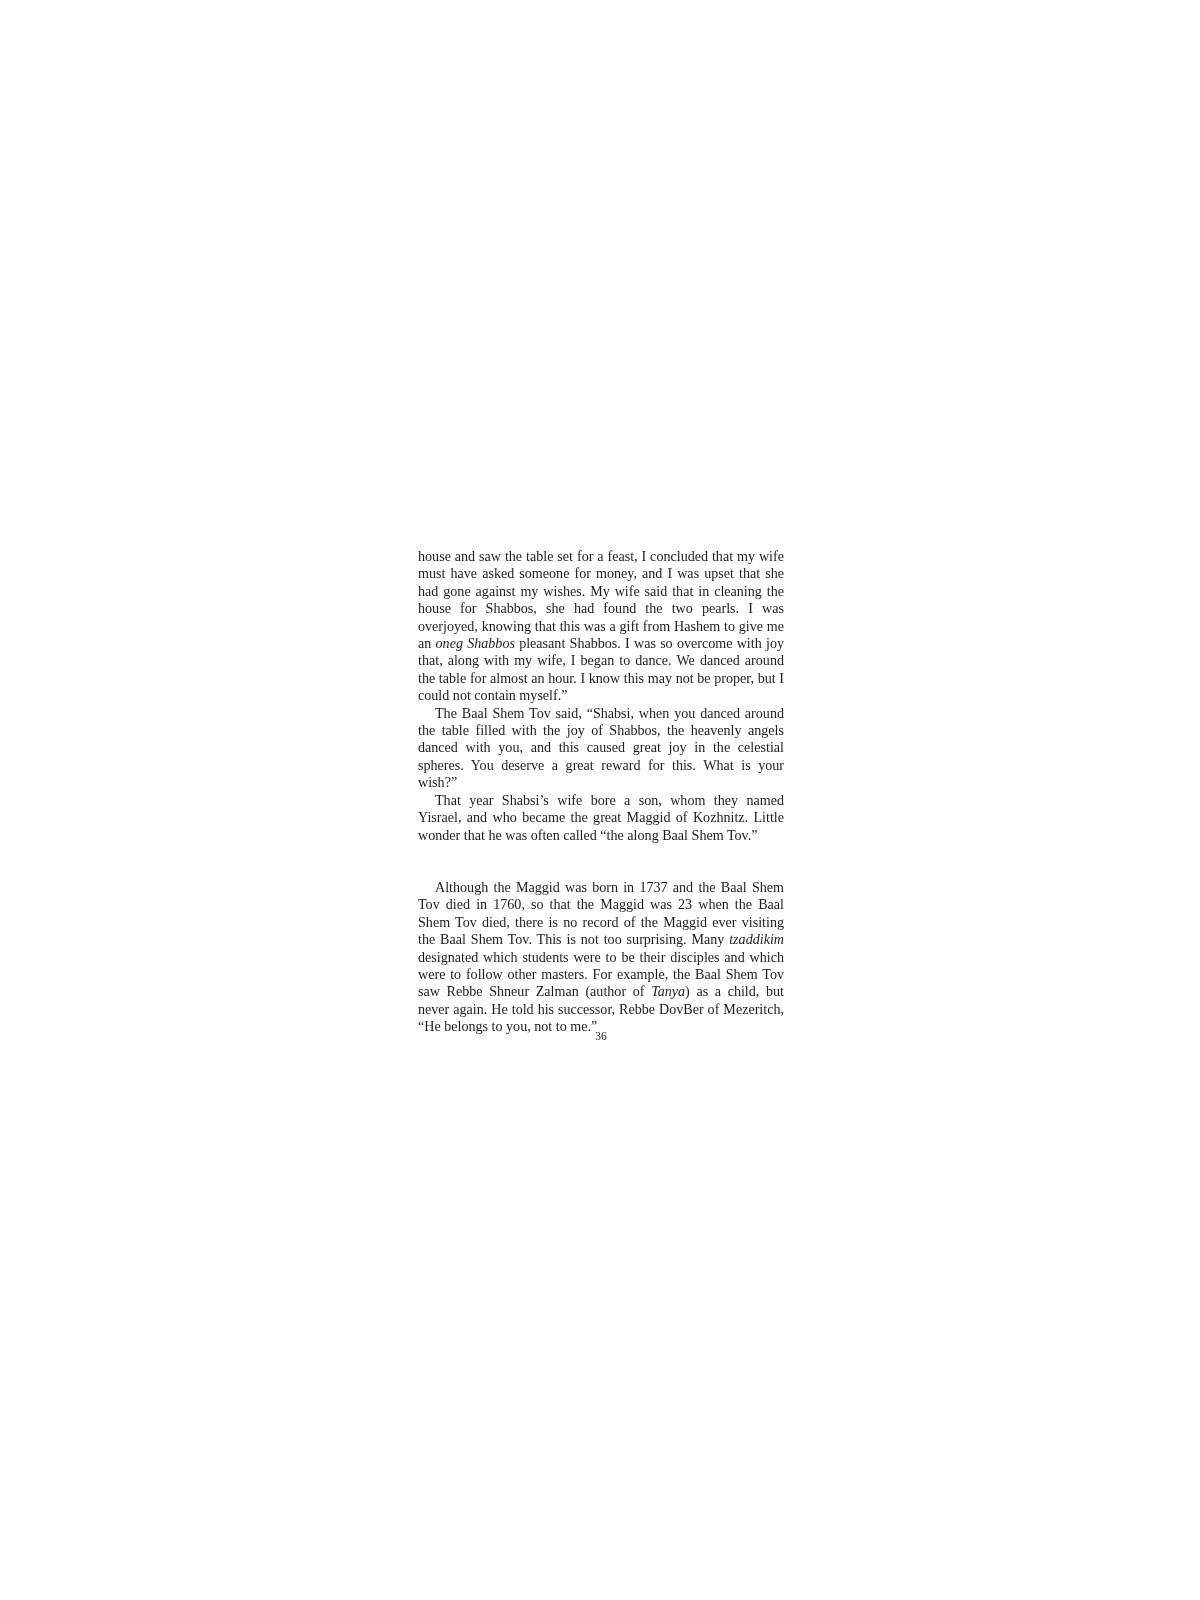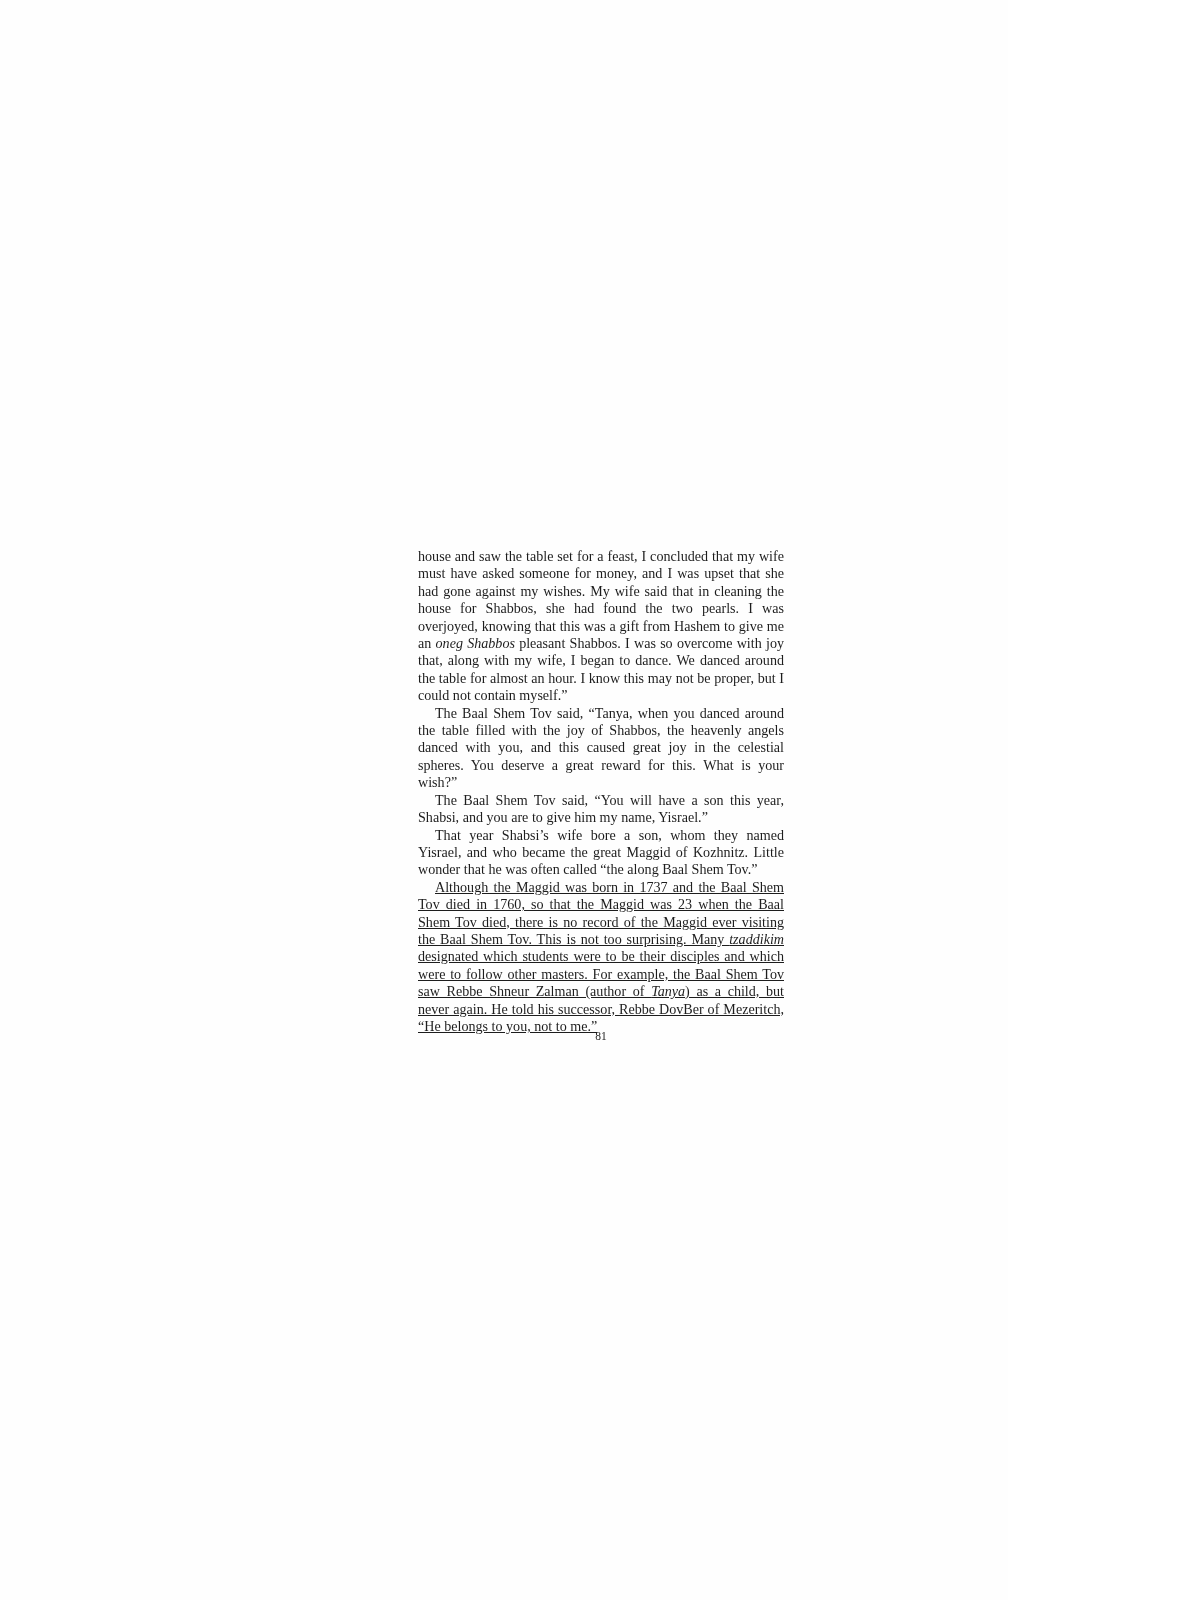--- a/index.html
+++ b/index.html
@@ -32,22 +32,21 @@
     line-height: 17.4px;
     text-align: justify;
     text-justify: inter-word;
     color: #1d1d1d;
     -webkit-font-smoothing: antialiased;
   }
   .para.indent {
     text-indent: 17px;
   }
   .para.gap {
-    margin-top: 0;
-    text-decoration: underline;
+    margin-top: 35px;
   }
   .para em {
     font-style: italic;
   }
   .folio {
     position: absolute;
     left: 418px;
     top: 1030px;
     width: 366px;
     text-align: center;
@@ -55,19 +54,18 @@
     color: #1d1d1d;
     font-family: "Liberation Serif", serif;
   }
 </style>
 </head>
 <body>
 
 <div class="page">
   <div class="text-block" id="body-text">
       <p class="para"><span>house and saw the table set for a feast, I concluded that my wife must have asked someone for money, and I was upset that she had gone against my wishes. My wife said that in cleaning the house for Shabbos, she had found the two pearls. I was overjoyed, knowing that this was a gift from Hashem to give me an </span><em>oneg Shabbos</em><span> pleasant Shabbos. I was so overcome with joy that, along with my wife, I began to dance. We danced around the table for almost an hour. I know this may not be proper, but I could not contain myself.”</span></p>
-      <p class="para indent"><span>The Baal Shem Tov said, “Tanya, when you danced around the table filled with the joy of Shabbos, the heavenly angels danced with you, and this caused great joy in the celestial spheres. You deserve a great reward for this. What is your wish?”</span></p>
-      <p class="para indent"><span>The Baal Shem Tov said, “You will have a son this year, Shabsi, and you are to give him my name, Yisrael.”</span></p>
+      <p class="para indent"><span>The Baal Shem Tov said, “Shabsi, when you danced around the table filled with the joy of Shabbos, the heavenly angels danced with you, and this caused great joy in the celestial spheres. You deserve a great reward for this. What is your wish?”</span></p>
       <p class="para indent"><span>That year Shabsi’s wife bore a son, whom they named Yisrael, and who became the great Maggid of Kozhnitz. Little wonder that he was often called “the along Baal Shem Tov.”</span></p>
       <p class="para indent gap"><span>Although the Maggid was born in 1737 and the Baal Shem Tov died in 1760, so that the Maggid was 23 when the Baal Shem Tov died, there is no record of the Maggid ever visiting the Baal Shem Tov. This is not too surprising. Many </span><em>tzaddikim</em><span> designated which students were to be their disciples and which were to follow other masters. For example, the Baal Shem Tov saw Rebbe Shneur Zalman (author of </span><em>Tanya</em><span>) as a child, but never again. He told his successor, Rebbe DovBer of Mezeritch, “He belongs to you, not to me.”</span></p>
     </div>
-  <div class="folio">81</div>
+  <div class="folio">36</div>
 </div>
 
 </body></html>

